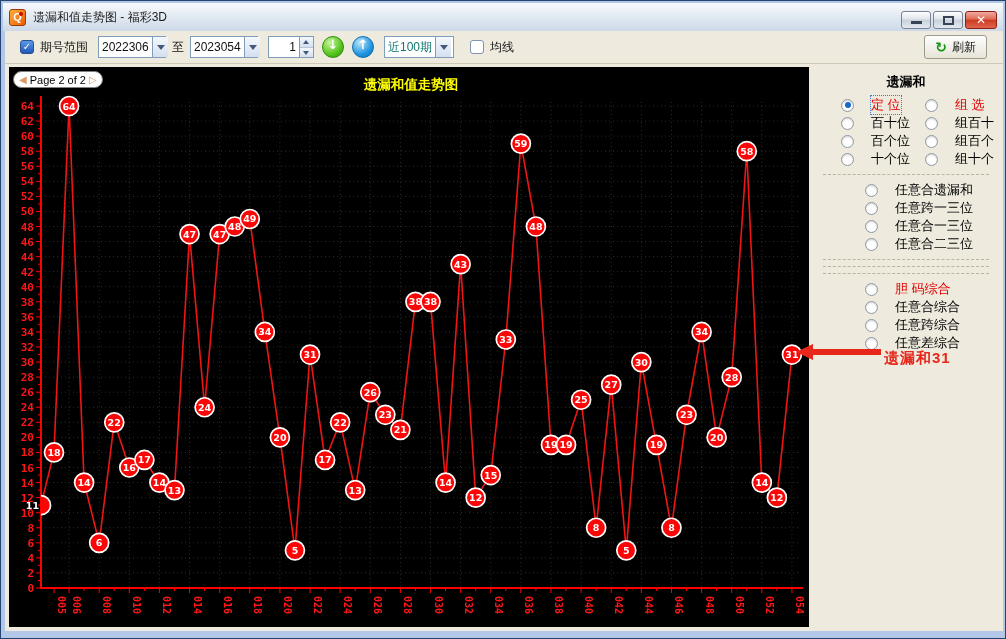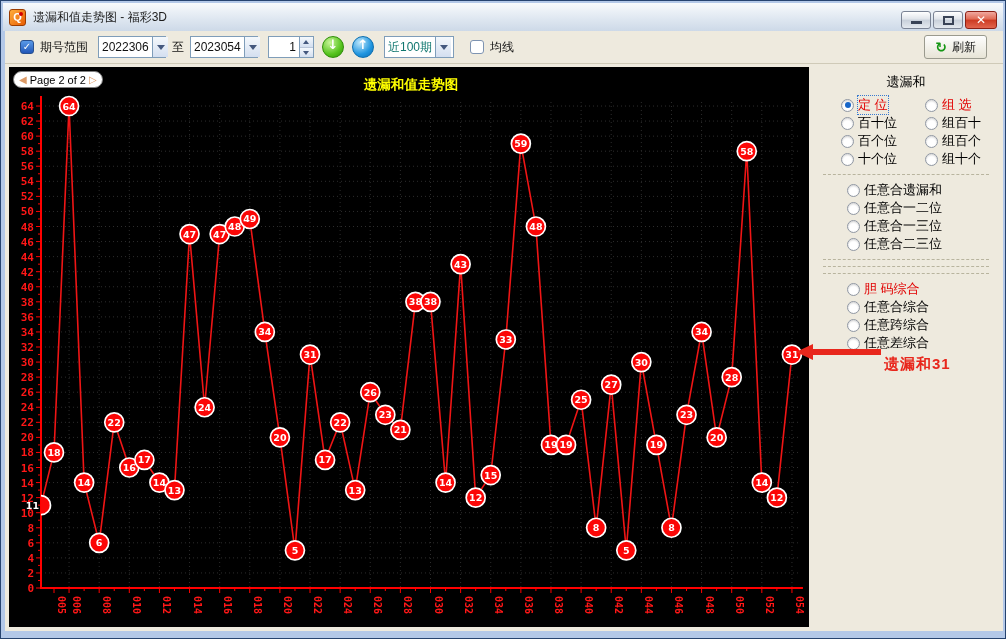--- a/index.html
+++ b/index.html
@@ -55,37 +55,37 @@
   .chart-panel{position:absolute;left:4px;top:3px;width:800px;height:560px;background:#000;}
   .page-nav{position:absolute;left:4px;top:4px;height:17px;z-index:5;display:flex;align-items:center;gap:3px;
     background:#fff;border:1px solid #808080;border-radius:9px;padding:0 5px;font:11px "Liberation Sans",sans-serif;color:#000;}
   .page-nav .tri{color:#dc9a66;font-size:10px;line-height:10px;}
   svg text.ytick{font:bold 11px "DejaVu Sans Mono",monospace;}
   svg text.xtick{font:bold 10px "DejaVu Sans Mono",monospace;}
   svg text.pt{font:bold 9.5px "DejaVu Sans",sans-serif;}
   svg text.ctitle{font:bold 13.5px "Liberation Sans",sans-serif;}
   
   .sidebar{position:absolute;left:804px;top:0;width:194px;height:567px;background:#eeeade;font-size:13px;color:#000;}
-  .sb-title{height:16px;line-height:16px;margin:10px 0 6px;text-align:center;font-weight:normal;}
+  .sb-title{height:16px;line-height:16px;margin:10px 0 6px;text-align:center;font-weight:bold;}
   #sidebar-groups > .rgroup:first-child{margin-top:6px;}
-  .rgroup{display:flex;flex-direction:column;padding-left:38px;}
+  .rgroup{display:flex;flex-direction:column;padding-left:56px;}
   .rgroup.cols2{display:grid;grid-template-columns:84px auto;padding-left:32px;}
-  .ritem{display:flex;align-items:center;height:18px;gap:4px;cursor:default;}
+  .ritem{display:flex;align-items:center;height:18px;gap:17px;cursor:default;}
   .radio{width:13px;height:13px;border-radius:50%;background:#fff;border:1px solid #9097a2;position:relative;flex:none;
     box-shadow:inset 0 1px 2px rgba(0,0,0,.18);}
   .radio.sel::after{content:"";position:absolute;left:2.5px;top:2.5px;width:6px;height:6px;border-radius:50%;background:#1766c8;}
   .rlabel{white-space:nowrap;}
   .rlabel.red{color:#e10000;}
   .rlabel.focused{outline:1px dotted #3a7ad0;outline-offset:0px;}
   .divider{border-top:1px dashed #b8b49e;margin:6px 14px;}
   
   .annotation{position:absolute;left:795px;top:342px;width:210px;height:20px;z-index:30;pointer-events:none;}
   .arrow-head{position:absolute;left:0;top:1px;width:0;height:0;border-top:8px solid transparent;border-bottom:8px solid transparent;border-right:17px solid #e8271c;}
   .arrow-bar{position:absolute;left:15px;top:6px;width:70px;height:6px;background:#e8271c;}
-  .ann-text{position:absolute;left:88px;top:12px;color:#e8271c;font:bold 15px "Liberation Sans",sans-serif;letter-spacing:1px;white-space:nowrap;}
+  .ann-text{position:absolute;left:88px;top:6px;color:#e8271c;font:bold 15px "Liberation Sans",sans-serif;letter-spacing:1px;white-space:nowrap;}
 </style>
 </head>
 <body>
 
 <div class="window">
 
   <div class="titlebar">
     <div class="app-icon">Q</div>
     <span class="win-title">遗漏和值走势图 - 福彩3D</span>
     <div class="win-btns">
@@ -537,21 +537,21 @@
             </label>
           </div>
           <div class="divider"></div>
           <div class="rgroup">
             <label class="ritem">
               <span class="radio"></span>
               <span class="rlabel">任意合遗漏和</span>
             </label>
             <label class="ritem">
               <span class="radio"></span>
-              <span class="rlabel">任意合一二位</span>
+              <span class="rlabel">任意跨一三位</span>
             </label>
             <label class="ritem">
               <span class="radio"></span>
               <span class="rlabel">任意合一三位</span>
             </label>
             <label class="ritem">
               <span class="radio"></span>
               <span class="rlabel">任意合二三位</span>
             </label>
           </div>

